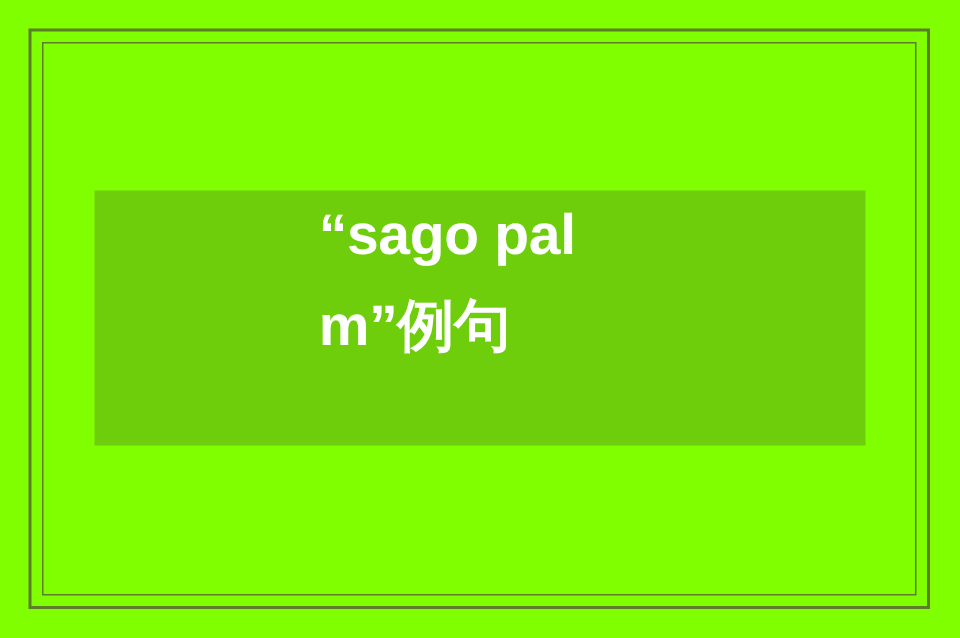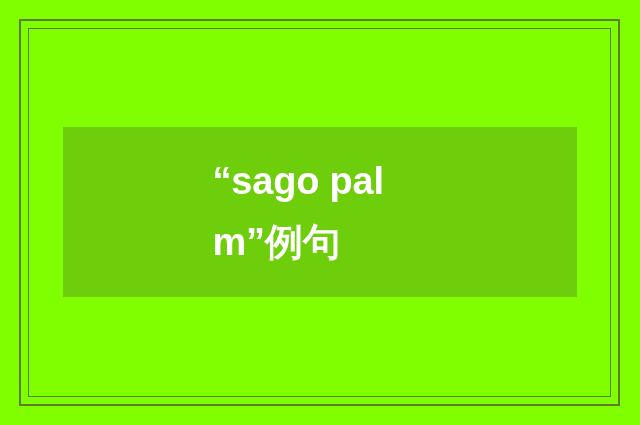--- a/index.html
+++ b/index.html
@@ -42,21 +42,20 @@
   }
   
   .title-panel {
     position: absolute;
     left: 63px;
     top: 127px;
     width: 514px;
     height: 170px;
     background: #6ece0c;
     display: flex;
-    align-items: center;
     justify-content: center;
     box-sizing: border-box;
   }
   .title-text {
     width: 215px;
     color: #ffffff;
     font-family: "Liberation Sans", sans-serif;
     font-weight: bold;
     font-size: 38px;
     line-height: 61px;

